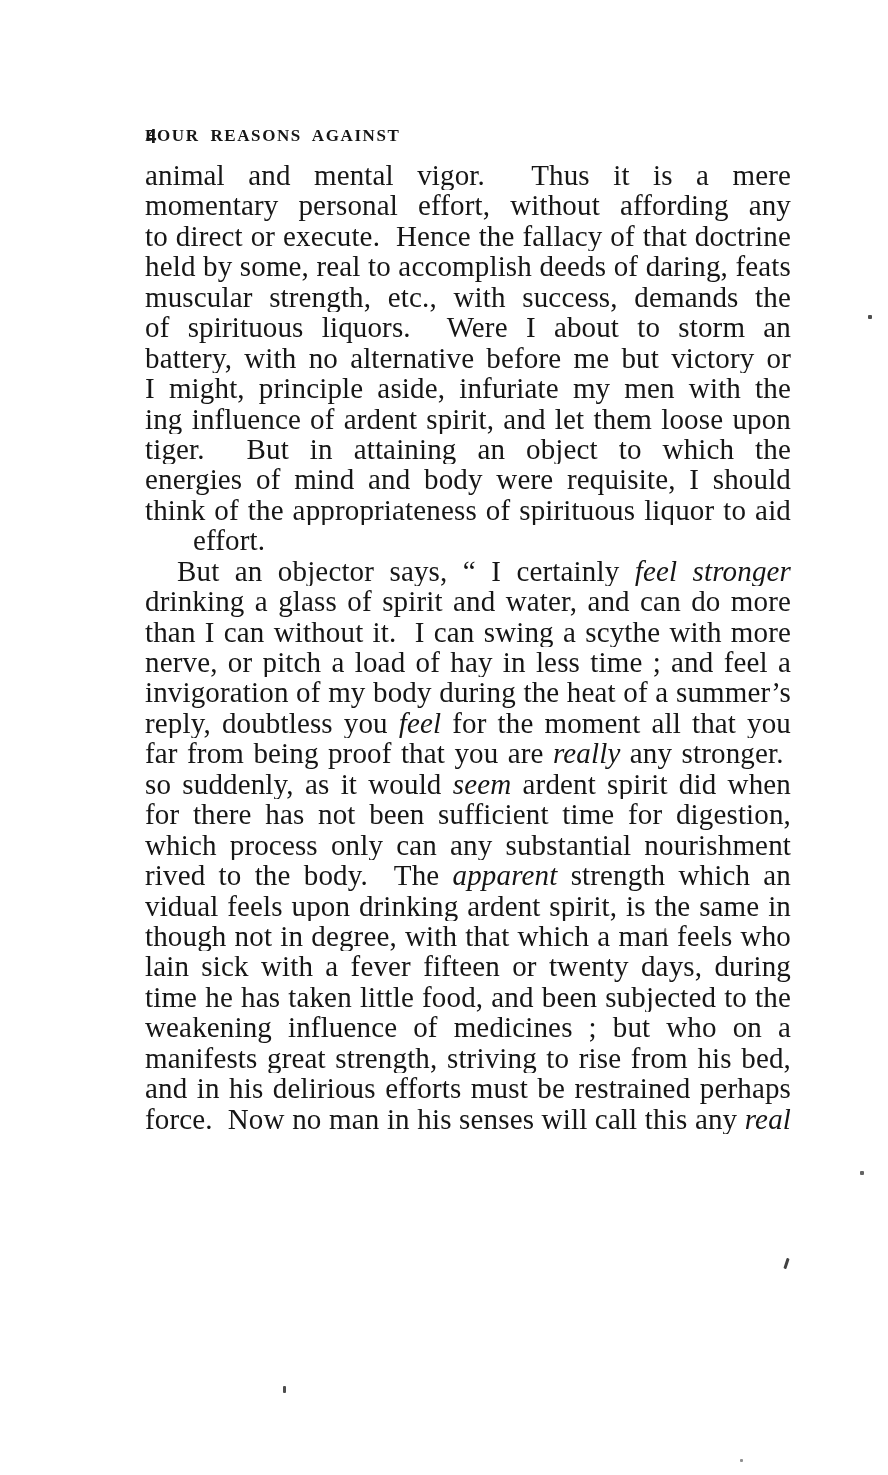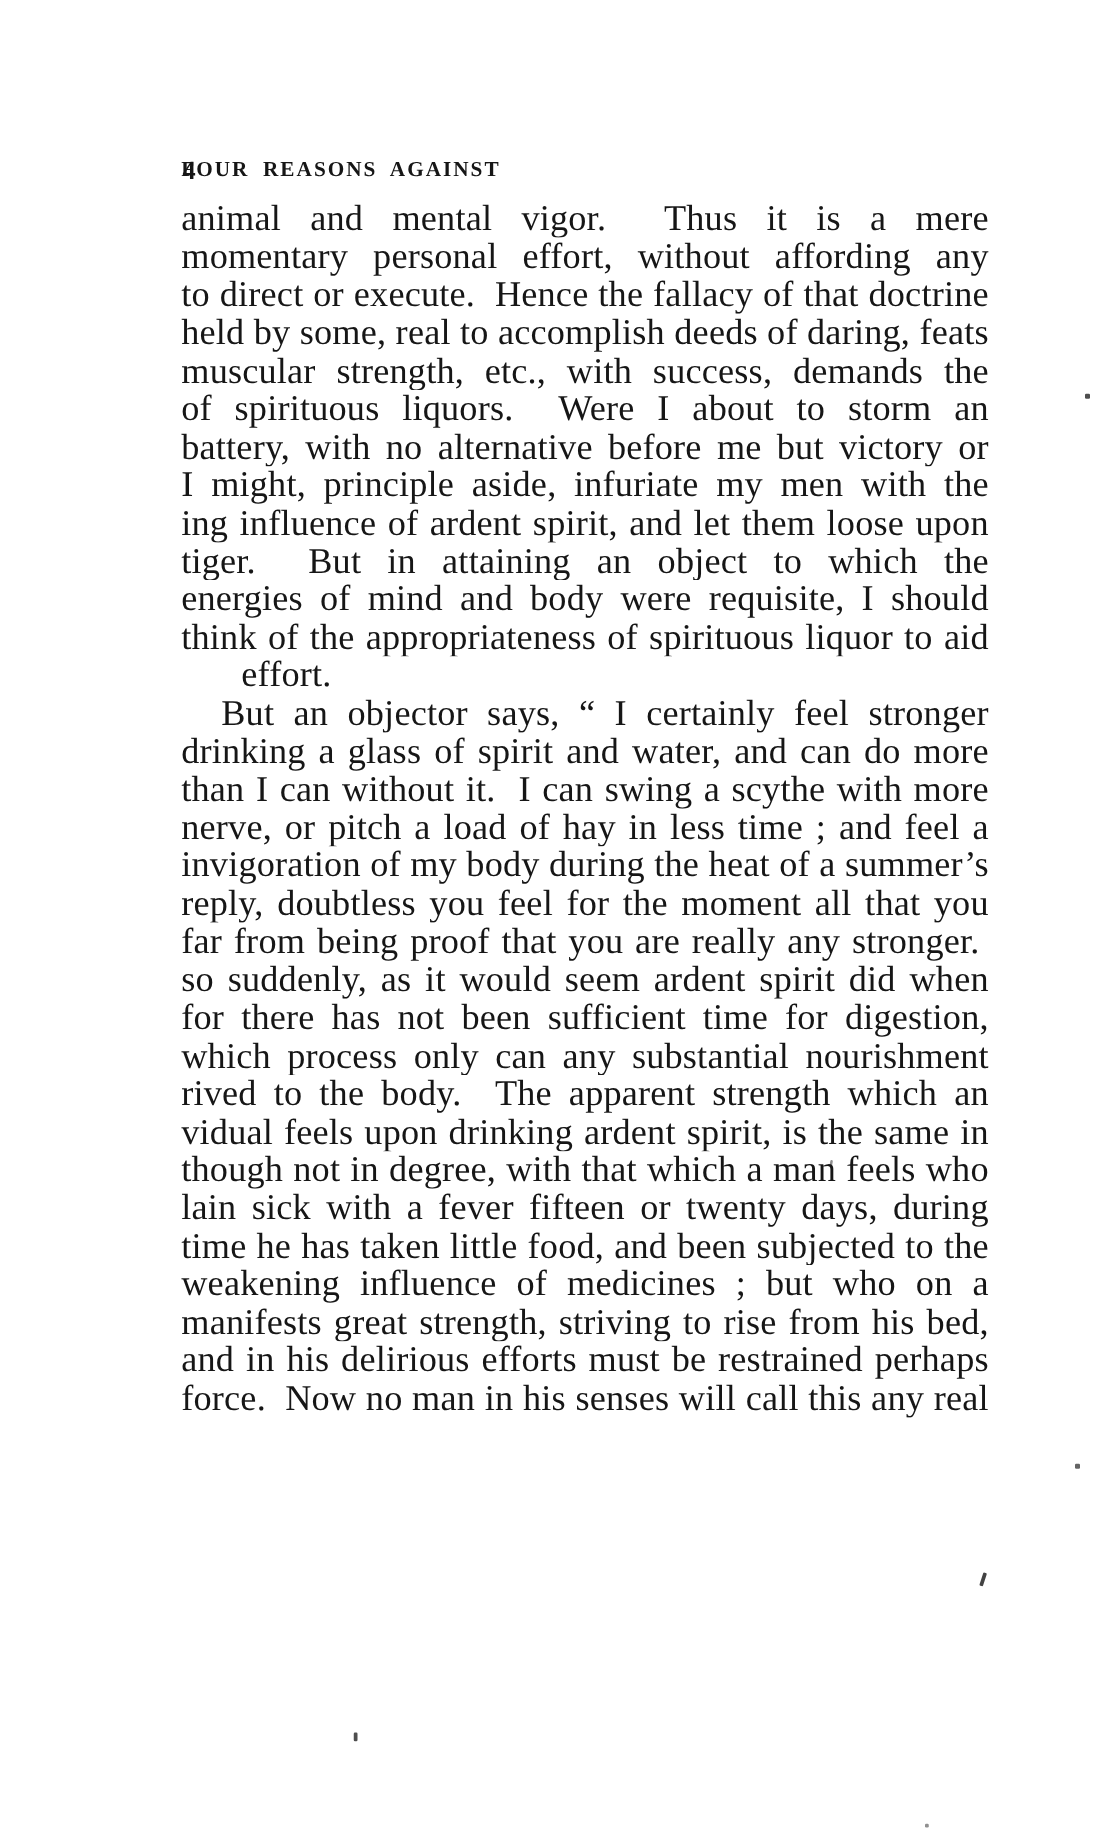--- a/index.html
+++ b/index.html
@@ -57,20 +57,21 @@
   }
   .line.noj {
     text-align: left;
     text-align-last: left;
     margin-left: 48px;
   }
   .line.indent {
     text-indent: 32px;
   }
   .it {
+    font-style: italic;
   }
   .artifact {
     position: absolute;
     background: #222222;
     border-radius: 1px;
   }
 </style>
 </head>
 <body>
 

